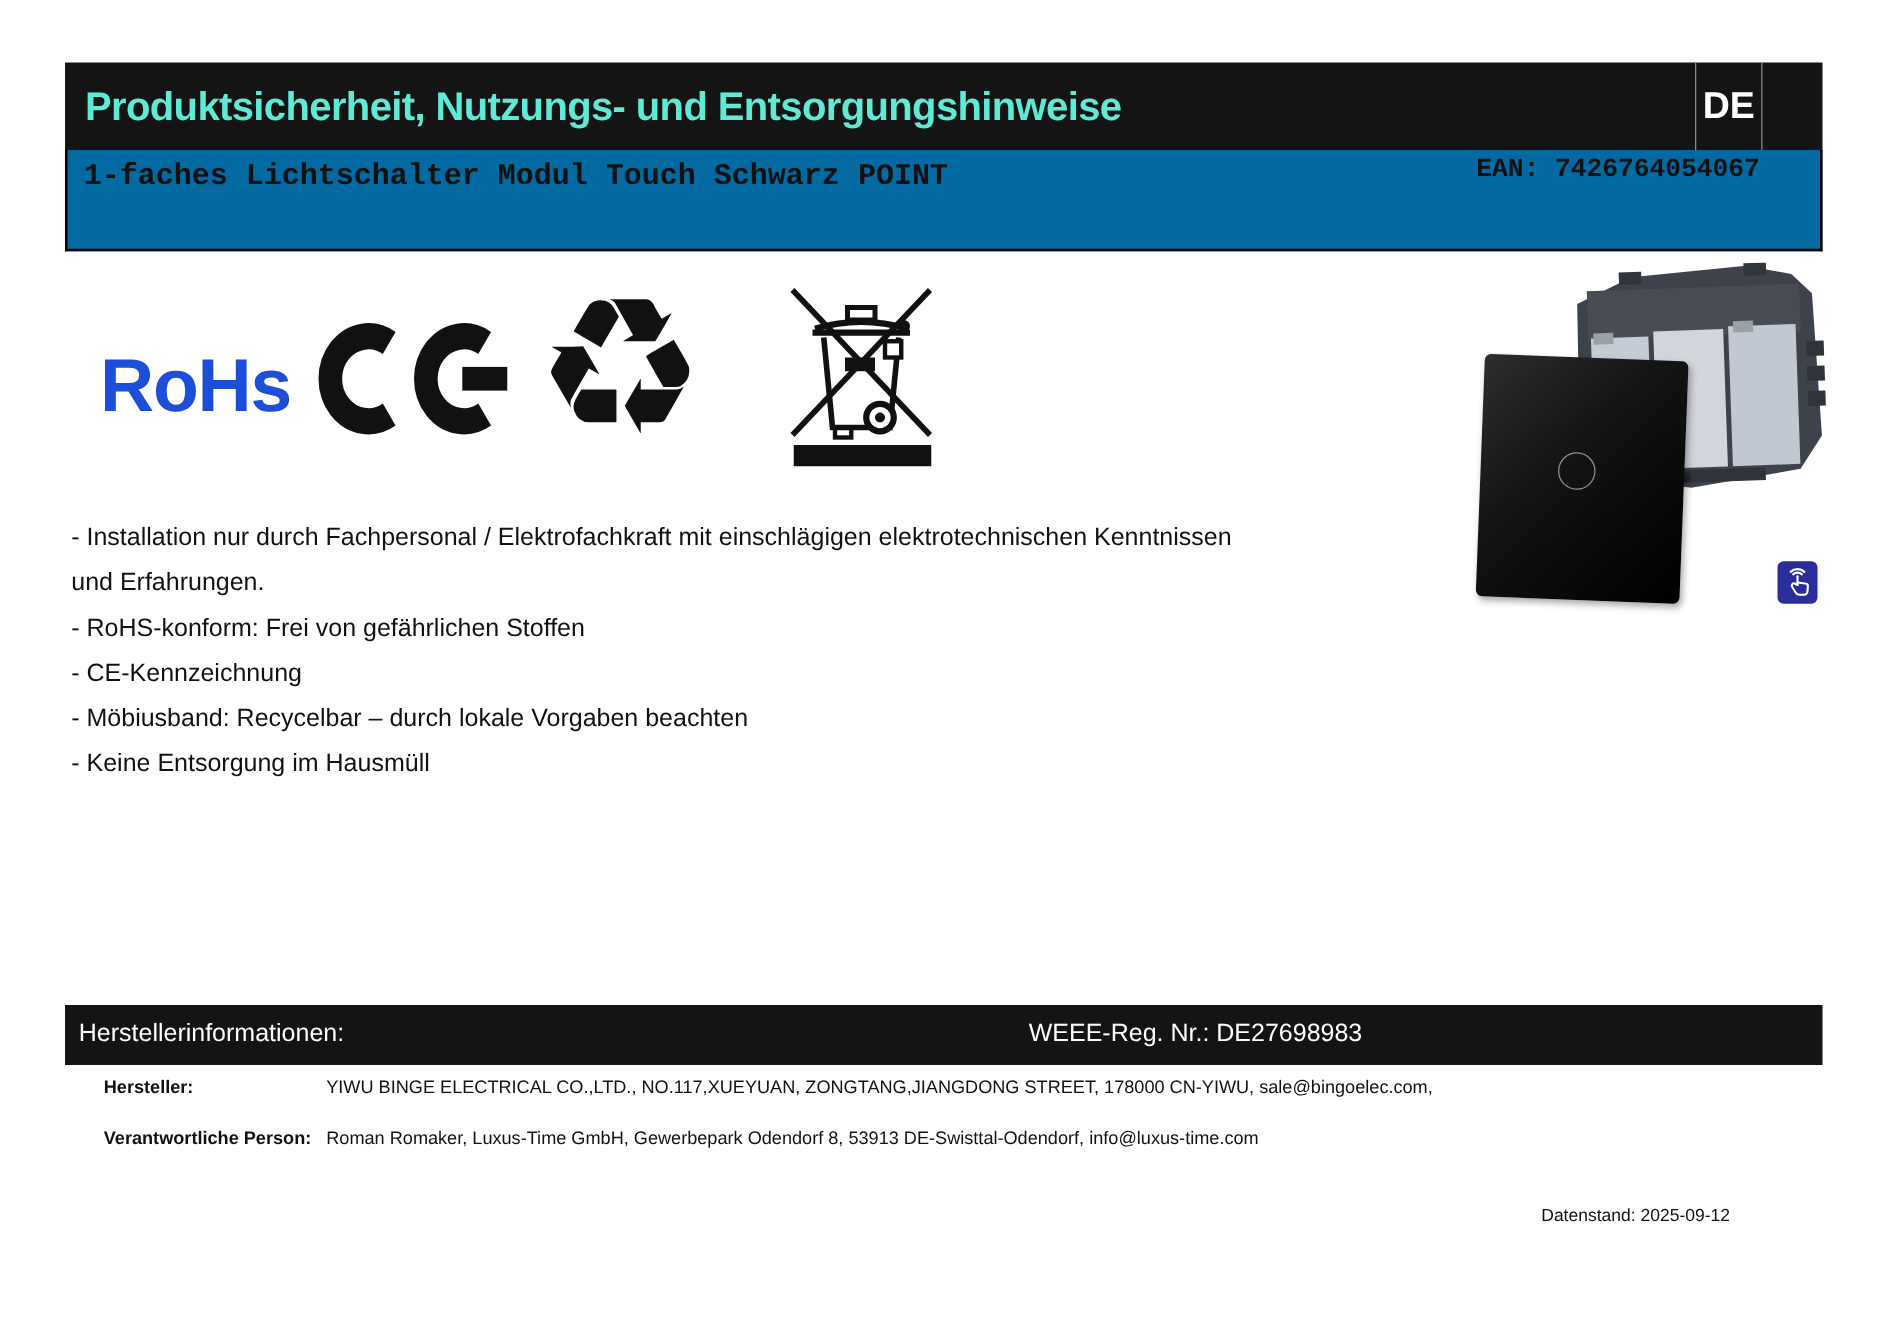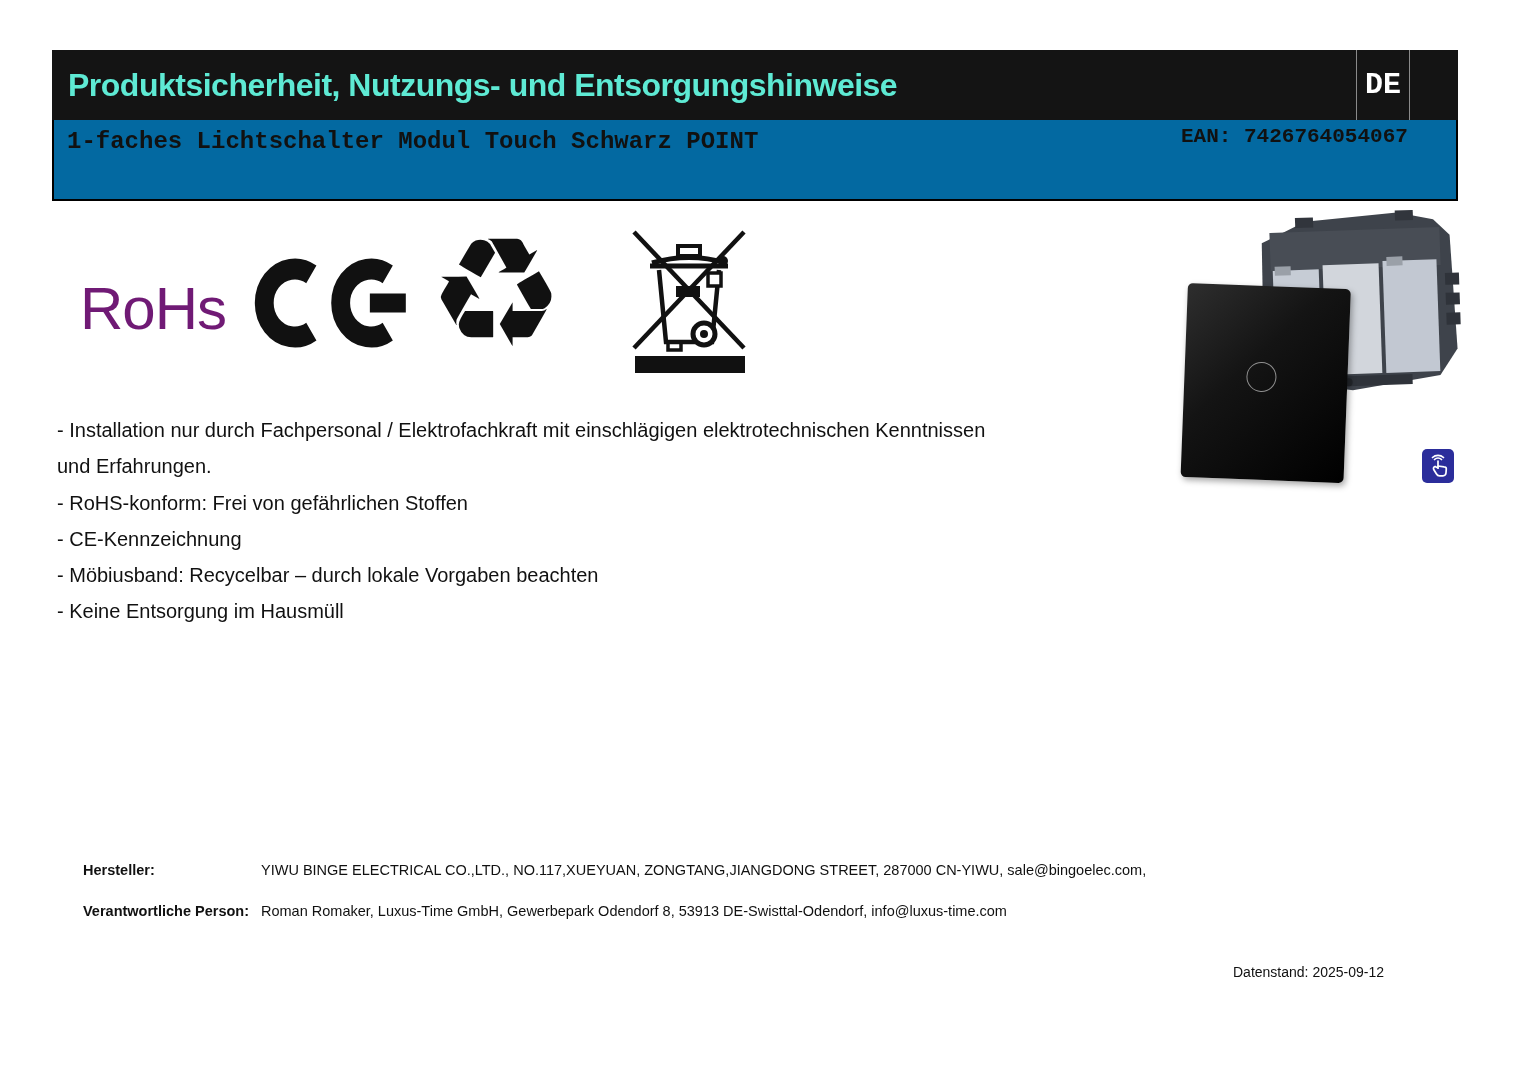--- a/index.html
+++ b/index.html
@@ -7,29 +7,29 @@
         font-family:"Liberation Sans",sans-serif;color:#111;overflow:hidden;}
 
   
   .header-bar{position:absolute;left:52px;top:50px;width:1406px;height:70px;
               background:#141414;display:flex;align-items:center;}
   .header-title{color:#5eead4;font-size:32px;font-weight:bold;letter-spacing:-0.5px;
                 padding-left:16px;white-space:nowrap;}
   .lang-cell{position:absolute;left:1304px;top:0;width:52px;height:70px;
              border-left:1px solid #8a8a8a;border-right:1px solid #8a8a8a;
              display:flex;align-items:center;justify-content:center;
-             color:#fff;font-size:30px;font-weight:bold;font-family:Liberation Mono, monospace;}
+             color:#fff;font-size:30px;font-weight:bold;}
   .product-bar{position:absolute;left:52px;top:120px;width:1402px;height:79px;
                background:#0369a1;border:2px solid #000;border-top:none;font-family:Liberation Mono, monospace;}
   .product-name{position:absolute;left:13px;top:8px;font-size:24px;font-weight:bold;white-space:nowrap;}
   .ean{position:absolute;left:1127px;top:5px;font-size:21px;font-weight:bold;white-space:nowrap;}
 
   
-  .rohs{position:absolute;left:80px;top:274px;font-size:60px;font-weight:normal;
-        letter-spacing:-1px;color:#701a75;white-space:nowrap;}
+  .rohs{position:absolute;left:80px;top:274px;font-size:60px;font-weight:bold;
+        letter-spacing:-1px;color:#1d4ed8;white-space:nowrap;}
   .ce-wrap{position:absolute;left:253px;top:253px;}
   .recycle{position:absolute;left:428px;top:218px;font-size:152px;line-height:1;
            font-family:"DejaVu Sans",sans-serif;color:#111;}
   .weee-wrap{position:absolute;left:630px;top:226px;}
 
   
   .module-wrap{position:absolute;left:1250px;top:210px;}
   .glass-panel{position:absolute;left:1188px;top:283px;width:163px;height:194px;
                background:linear-gradient(135deg,#2e2e2e 0%,#141414 40%,#000 100%);
                border-radius:5px;transform:rotate(2.2deg);transform-origin:top left;
@@ -141,22 +141,26 @@
 
   <div class="notes">
     <div class="line">- Installation nur durch Fachpersonal / Elektrofachkraft mit einschlägigen elektrotechnischen Kenntnissen</div>
     <div class="line">und Erfahrungen.</div>
     <div class="line">- RoHS-konform: Frei von gefährlichen Stoffen</div>
     <div class="line">- CE-Kennzeichnung</div>
     <div class="line">- Möbiusband: Recycelbar – durch lokale Vorgaben beachten</div>
     <div class="line">- Keine Entsorgung im Hausmüll</div>
   </div>
 
+  <div class="mfr-bar">
+    <div class="mfr-bar-title">Herstellerinformationen:</div>
+    <div class="weee-reg">WEEE-Reg. Nr.: DE27698983</div>
+  </div>
 
   <div class="mfr-row-label" style="left:83px;top:862px;">Hersteller:</div>
-  <div class="mfr-row-value" style="left:261px;top:862px;">YIWU BINGE ELECTRICAL CO.,LTD., NO.117,XUEYUAN, ZONGTANG,JIANGDONG STREET, 287000 CN-YIWU, sale@bingoelec.com,</div>
+  <div class="mfr-row-value" style="left:261px;top:862px;">YIWU BINGE ELECTRICAL CO.,LTD., NO.117,XUEYUAN, ZONGTANG,JIANGDONG STREET, 178000 CN-YIWU, sale@bingoelec.com,</div>
 
   <div class="mfr-row-label" style="left:83px;top:903px;">Verantwortliche Person:</div>
   <div class="mfr-row-value" style="left:261px;top:903px;">Roman Romaker, Luxus-Time GmbH, Gewerbepark Odendorf 8, 53913 DE-Swisttal-Odendorf, info@luxus-time.com</div>
 
   <div class="datenstand">Datenstand: 2025-09-12</div>
 
 </div>
 
 </body></html>

